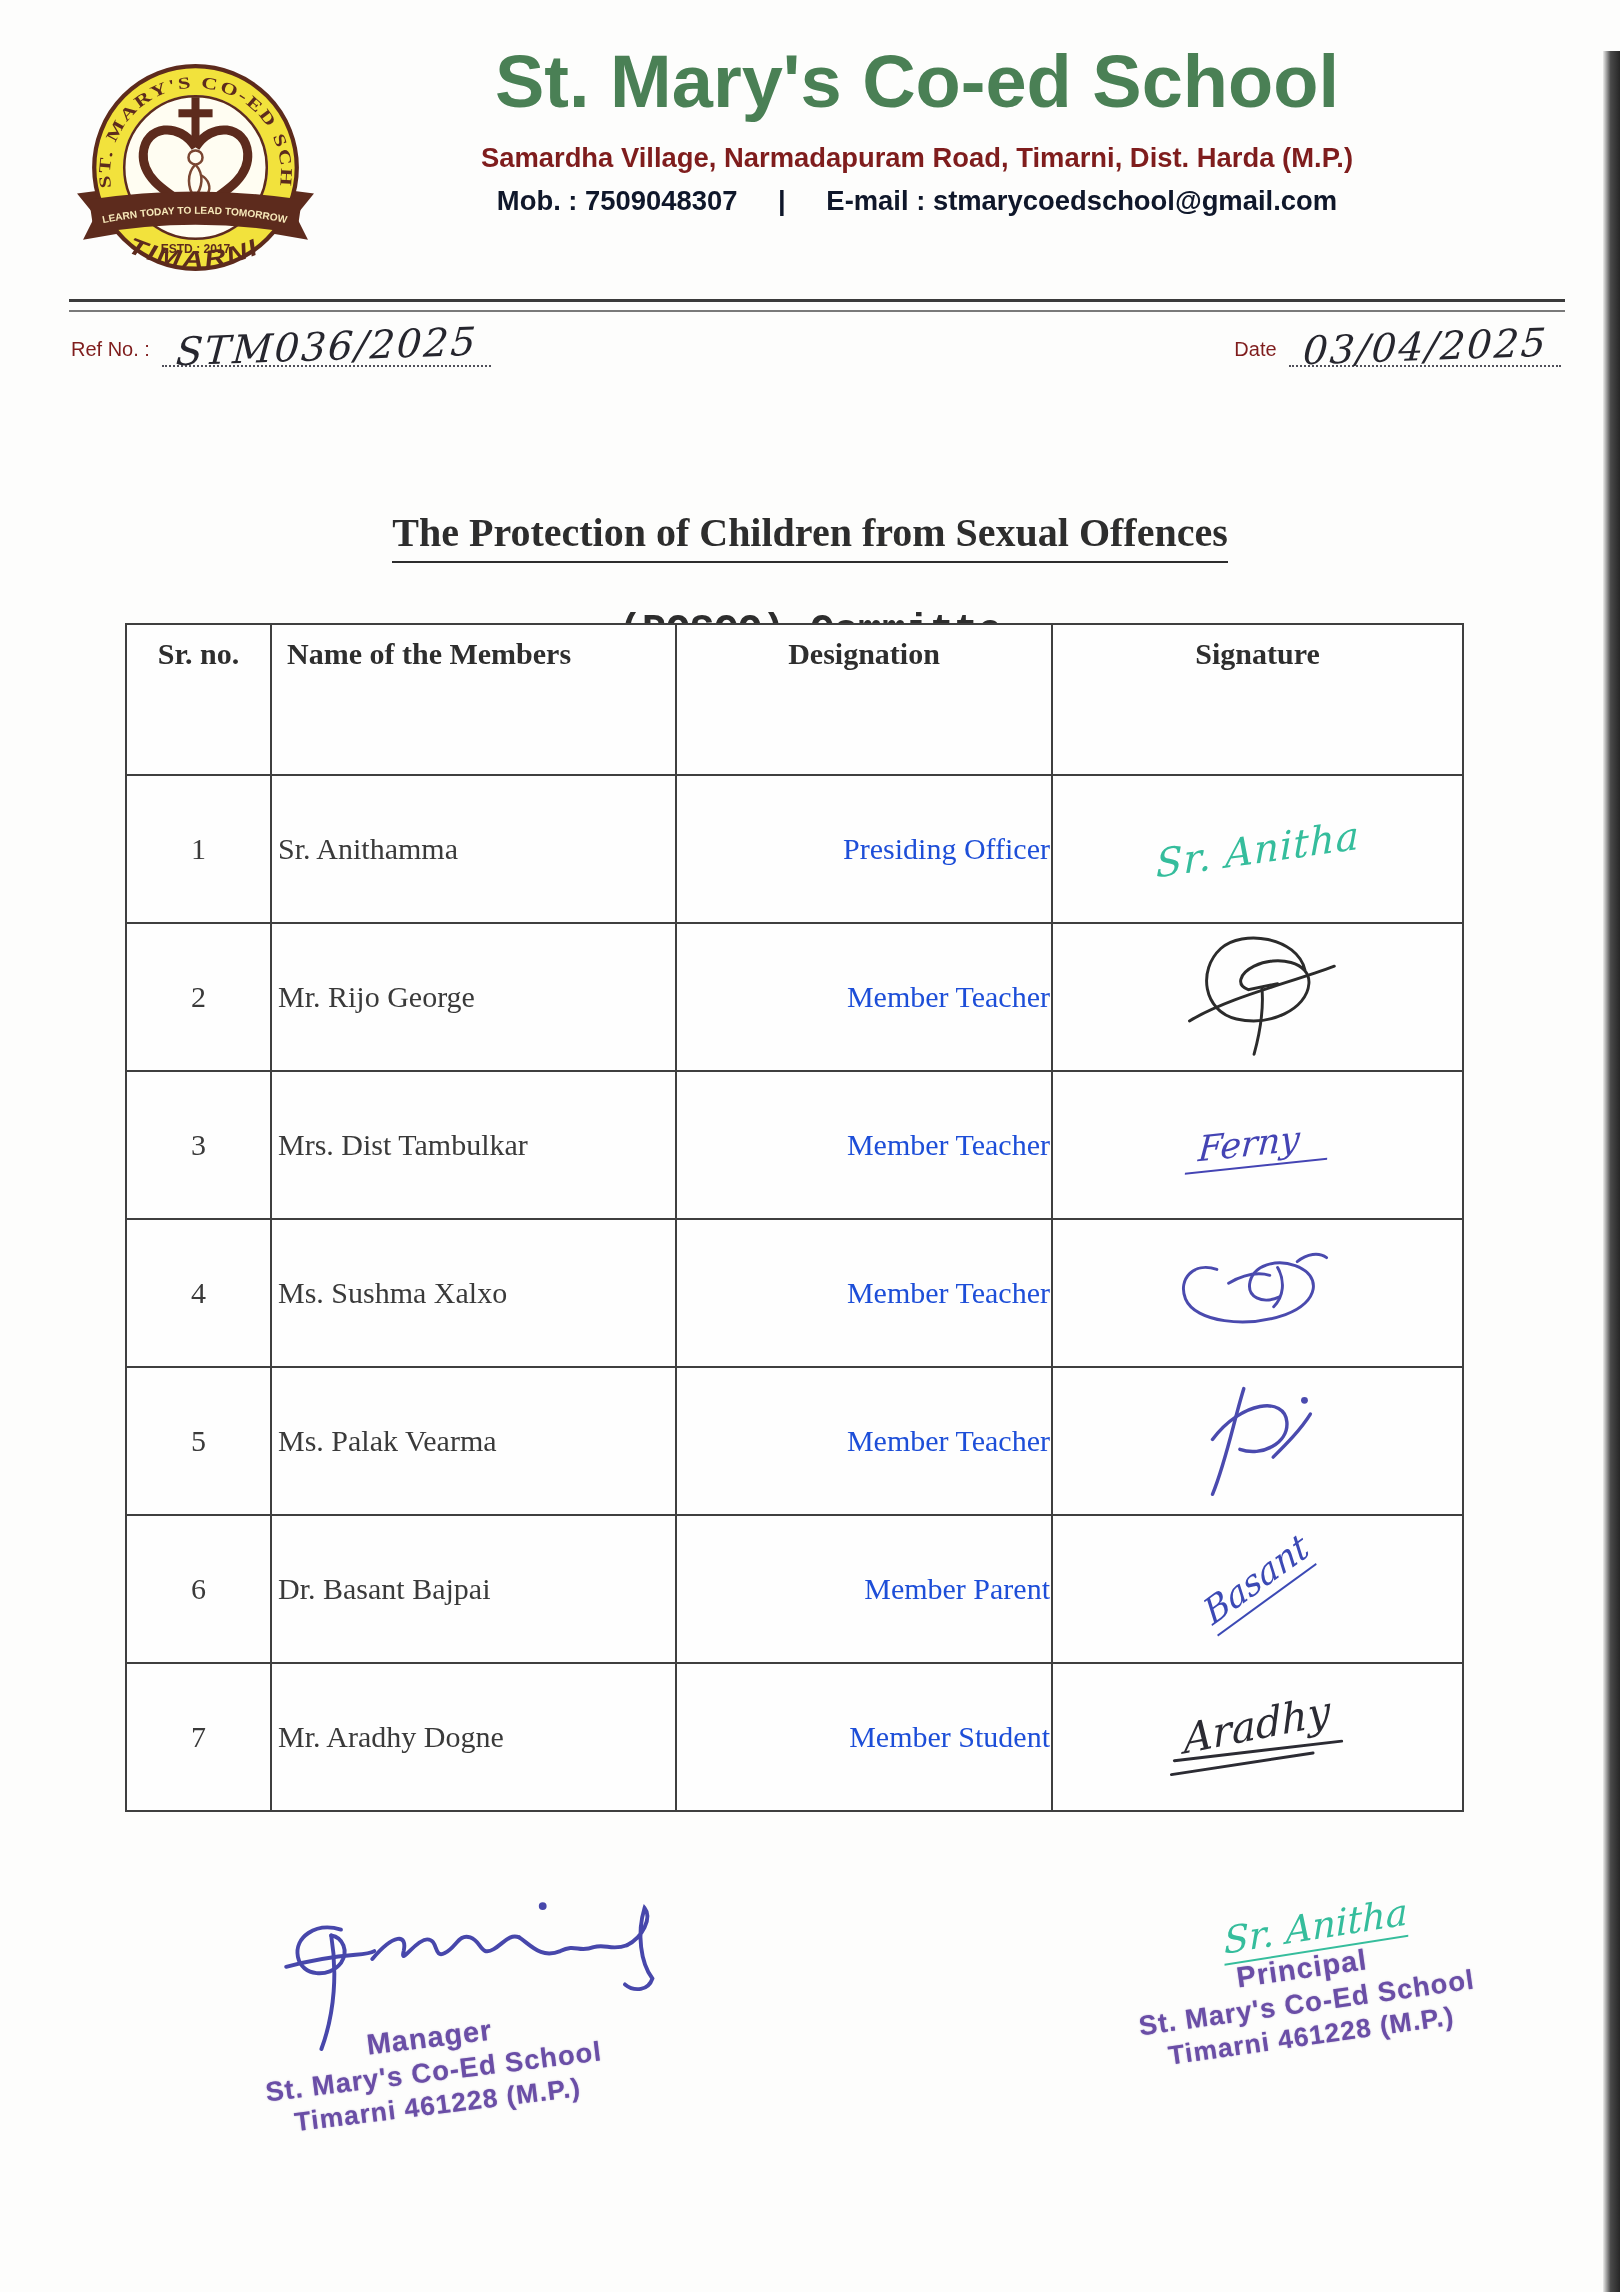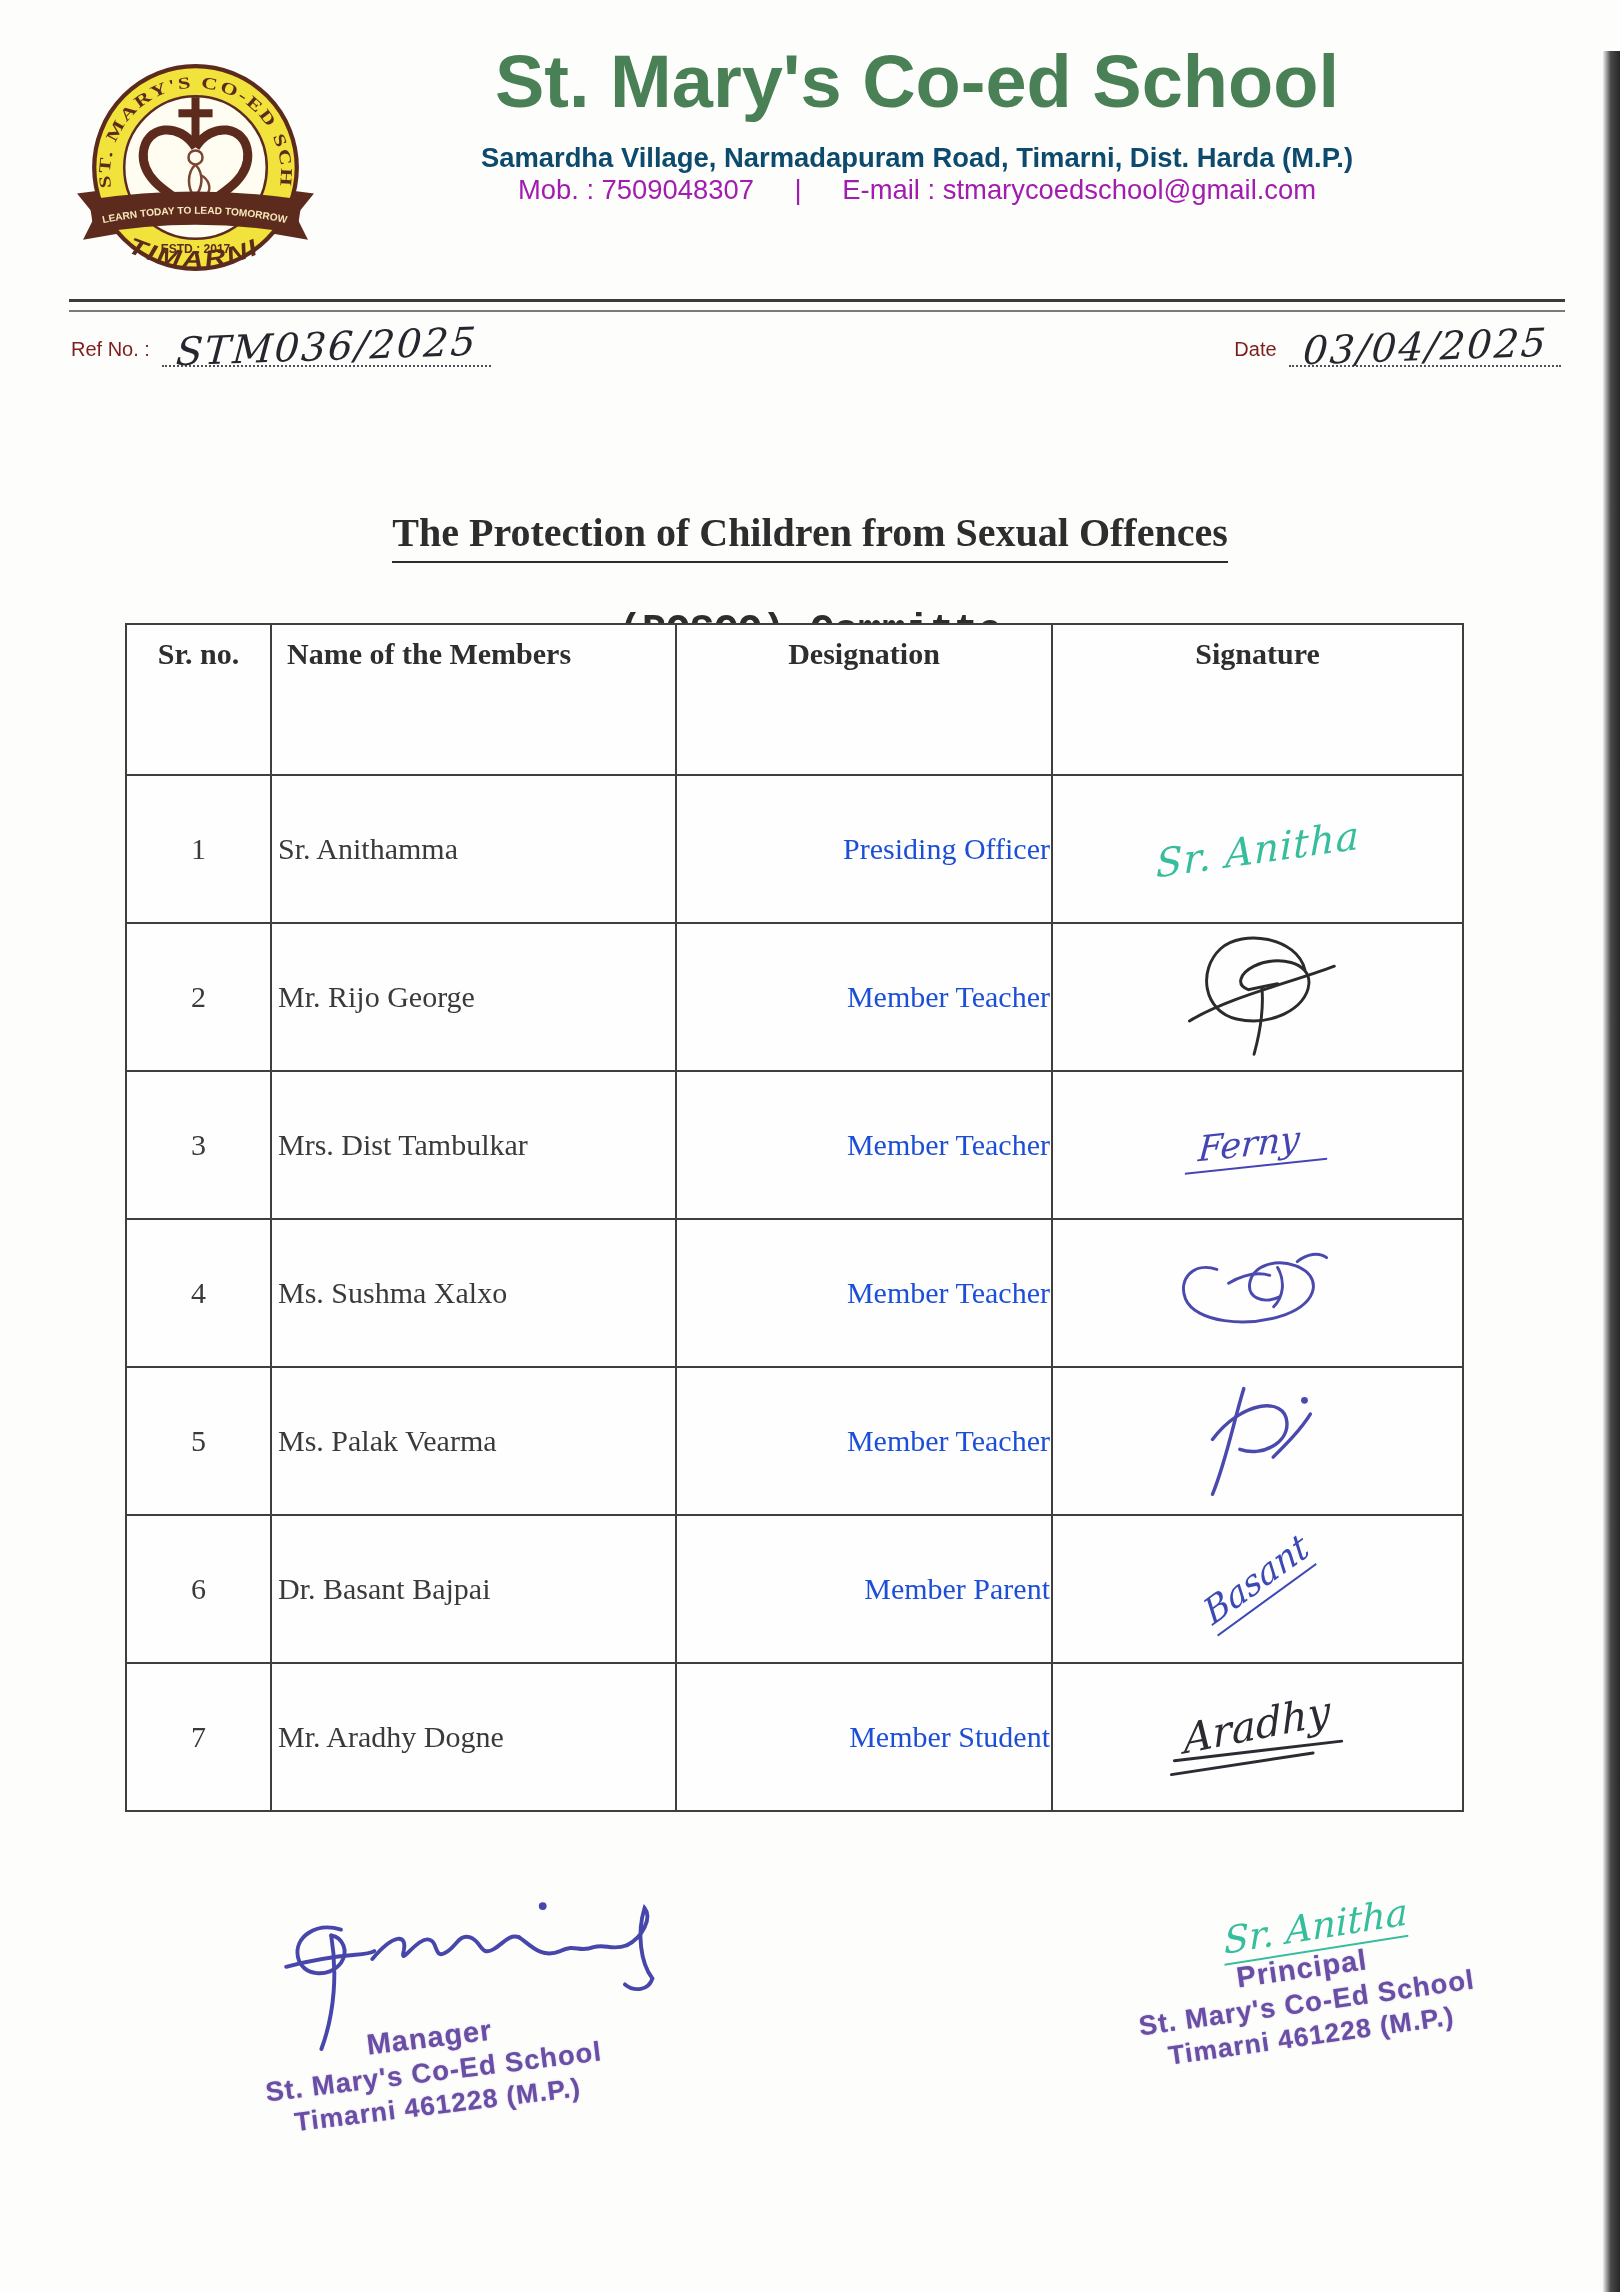--- a/index.html
+++ b/index.html
@@ -3,22 +3,22 @@
 <meta charset="utf-8">
 <style>
   html,body{margin:0;padding:0;background:#e8e8e8;}
   .page{position:relative;width:1620px;height:2293px;background:#fdfdfc;overflow:hidden;
         font-family:"Liberation Sans",sans-serif;}
   
   .logo{position:absolute;left:63px;top:47px;width:265px;height:251px;}
   .head-text{position:absolute;left:329px;top:43px;width:1176px;text-align:center;}
   .school-name{font-family:"Liberation Sans",sans-serif;font-weight:900;font-size:74px;
                letter-spacing:0px;color:#4a8055;line-height:1.05;margin:0;}
-  .addr{margin-top:21.6px;font-size:27.4px;font-weight:700;color:#0c4a6e;}
-  .contact{margin-top:0;font-size:27.4px;font-weight:400;color:#a21caf;}
+  .addr{margin-top:21.6px;font-size:27.4px;font-weight:700;color:#7f1d1d;}
+  .contact{margin-top:11px;font-size:27.4px;font-weight:700;color:#0f172a;}
   .contact .sep{margin:0 33px;}
   .rule{position:absolute;left:69px;right:55px;top:299px;height:7.8px;
         border-top:3.9px solid #3b3b3b;border-bottom:2px solid #7a7a7a;}
   
   .refrow{position:absolute;left:71px;right:59px;top:320px;display:flex;
           justify-content:space-between;align-items:flex-end;}
   .small-label{font-size:20px;color:#7f1d1d;}
   .dotted-slot{display:inline-block;border-bottom:2.9px dotted #50505a;text-align:center;
                padding:0 13.7px 0 13.7px;margin-left:7.8px;}
   .ink{font-family:"DejaVu Serif",serif;font-style:italic;font-size:39px;color:#26262e;

